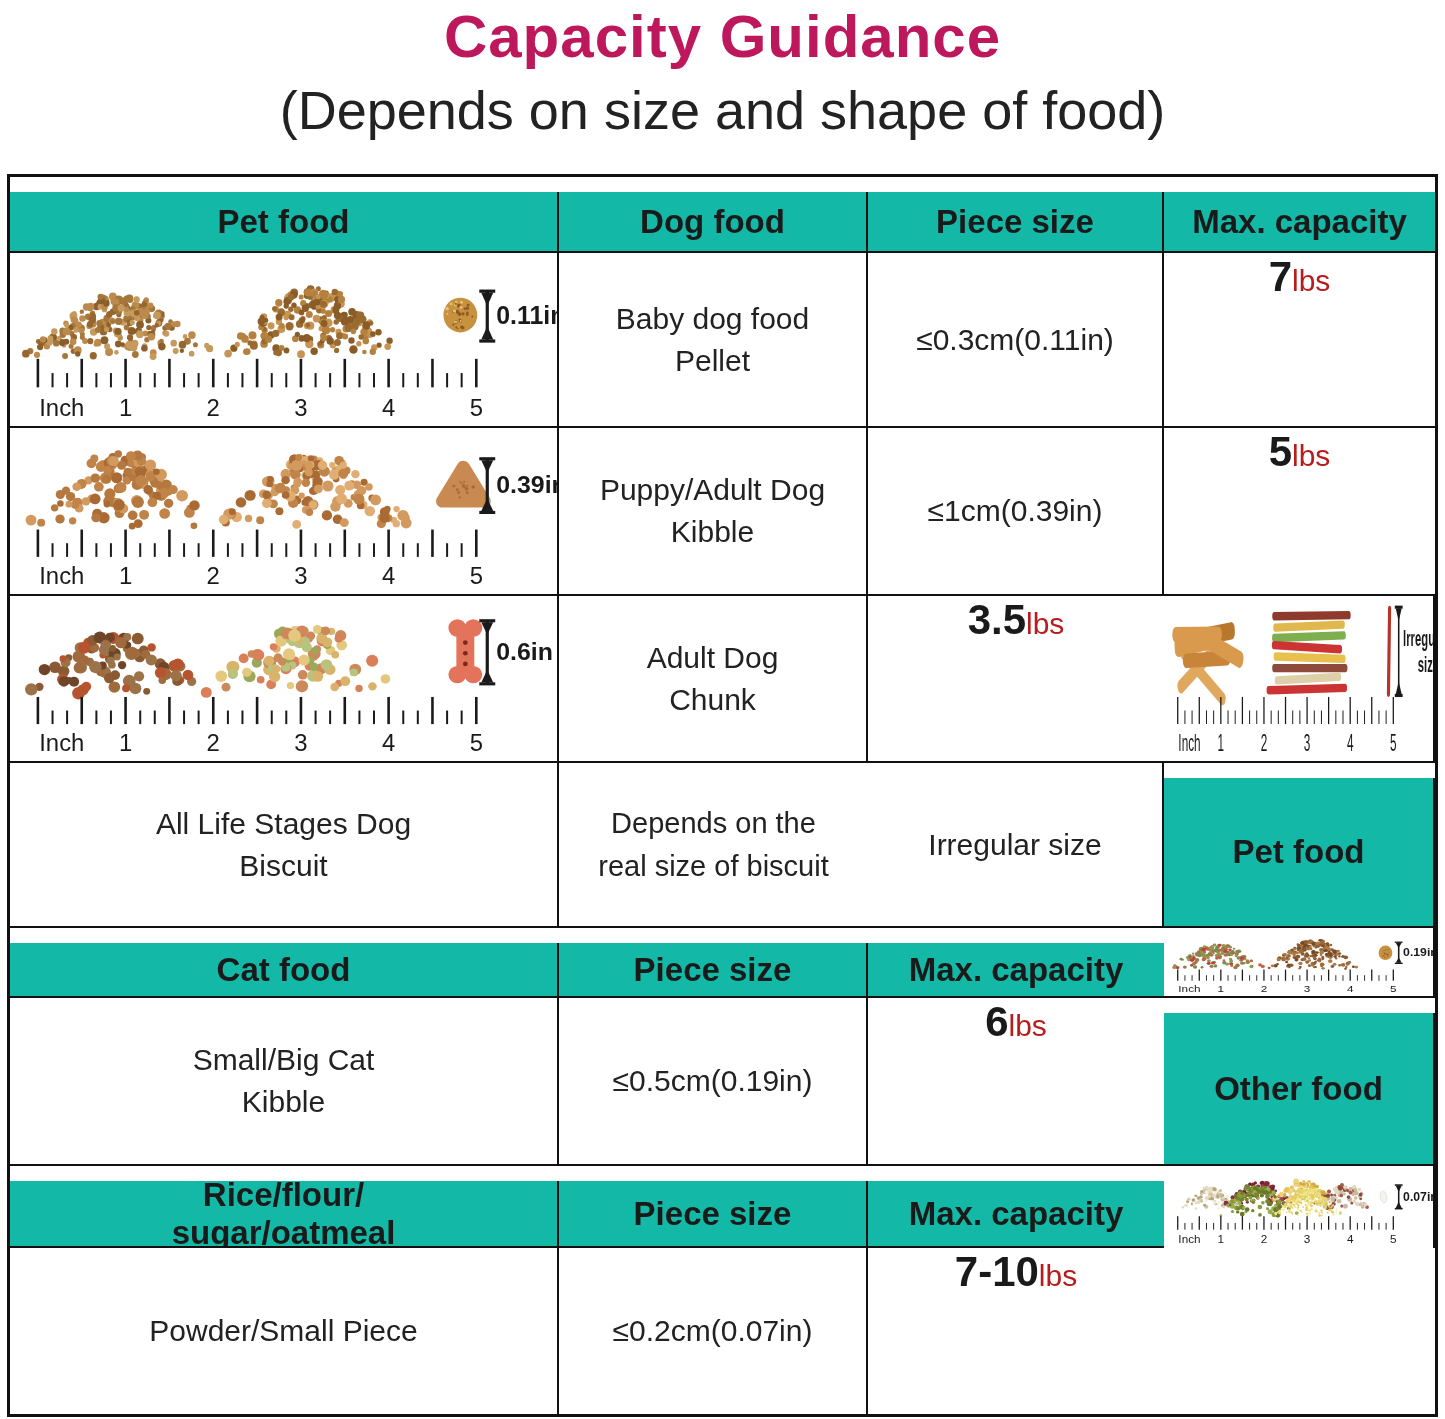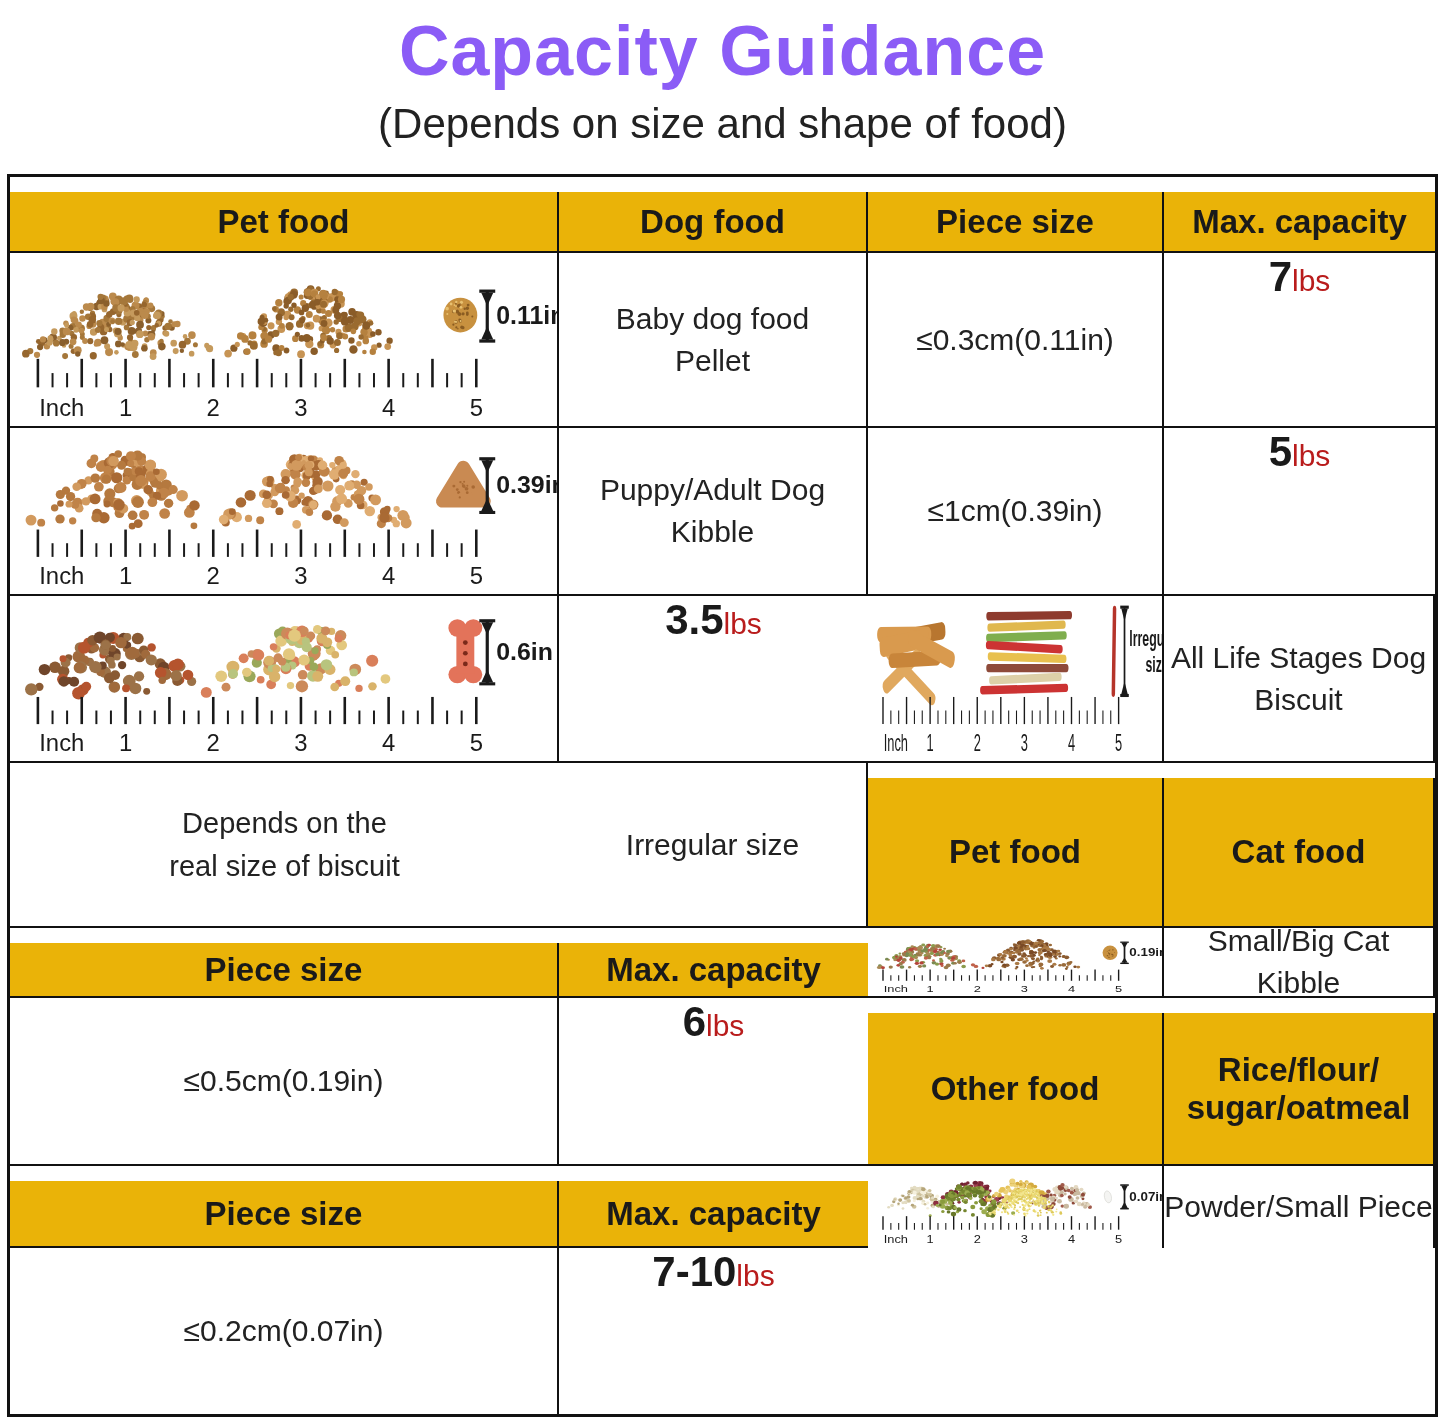--- a/index.html
+++ b/index.html
@@ -1,28 +1,28 @@
 <!DOCTYPE html>
 <html><head>
 <meta charset="utf-8">
 <style>
   html,body{margin:0;padding:0;background:#ffffff;width:1445px;height:1419px;overflow:hidden;
     font-family:"Liberation Sans","DejaVu Sans",sans-serif;color:#1c1c1c;}
   .hero{width:100%;text-align:center;}
-  .title{margin:9px;padding-top:2px;font-size:70px;font-weight:bold;letter-spacing:1px;color:#8b5cf6;}
-  .subtitle{margin:8px 0 0 0;font-size:42px;font-weight:400;color:#222;}
+  .title{margin:0;padding-top:2px;font-size:60px;font-weight:bold;letter-spacing:1px;color:#be185d;}
+  .subtitle{margin:8px 0 0 0;font-size:54px;font-weight:400;color:#222;}
   .tbl{position:absolute;left:7px;top:174px;width:1431px;box-sizing:border-box;
     border:3px solid #111;display:grid;
     grid-template-columns:549px 309px 296px 271px;
     grid-template-rows:76px 175px 168px 167px 165px 70px 168px 82px 166px;}
   .cell{box-sizing:border-box;border-right:2.5px solid #111;border-bottom:2.5px solid #111;
     display:flex;align-items:center;justify-content:center;overflow:hidden;background:#fff;}
   .last-col{border-right:none;}
   .last-row{border-bottom:none;}
-  .hdr{background:#eab308;font-weight:bold;font-size:33px;text-align:center;
+  .hdr{background:#14b8a6;font-weight:bold;font-size:33px;text-align:center;
     white-space:pre-line;line-height:1.15;color:#1a1a1a;margin-top:15px;}
   .name,.size{font-size:30px;text-align:center;white-space:pre-line;line-height:1.4;color:#222;}
   .cap{align-items:baseline;}
   .cap-num{font-size:42px;font-weight:bold;color:#1a1a1a;}
   .cap-unit{font-size:30px;font-weight:400;color:#b91c1c;}
   .cap-wrap{display:inline-flex;align-items:baseline;}
   .cap-text{font-size:29px;text-align:center;white-space:pre-line;line-height:1.45;color:#222;}
   svg.food{width:100%;height:100%;display:block;}
 </style>
 </head>
@@ -1154,20 +1154,22 @@
           <line x1="468" y1="104" x2="468" y2="132" stroke="#1a1a1a" stroke-width="2.6"></line>
           <text x="52" y="160" font-size="24" fill="#1a1a1a" text-anchor="middle" font-family="&quot;Liberation Sans&quot;,&quot;DejaVu Sans&quot;,sans-serif">Inch</text>
           <text x="116" y="160" font-size="24" fill="#1a1a1a" text-anchor="middle" font-family="&quot;Liberation Sans&quot;,&quot;DejaVu Sans&quot;,sans-serif">1</text>
           <text x="204" y="160" font-size="24" fill="#1a1a1a" text-anchor="middle" font-family="&quot;Liberation Sans&quot;,&quot;DejaVu Sans&quot;,sans-serif">2</text>
           <text x="292" y="160" font-size="24" fill="#1a1a1a" text-anchor="middle" font-family="&quot;Liberation Sans&quot;,&quot;DejaVu Sans&quot;,sans-serif">3</text>
           <text x="380" y="160" font-size="24" fill="#1a1a1a" text-anchor="middle" font-family="&quot;Liberation Sans&quot;,&quot;DejaVu Sans&quot;,sans-serif">4</text>
           <text x="468" y="160" font-size="24" fill="#1a1a1a" text-anchor="middle" font-family="&quot;Liberation Sans&quot;,&quot;DejaVu Sans&quot;,sans-serif">5</text>
         </g>
       </svg>
   </div>
+  <div class="cell name">Adult Dog
+Chunk</div>
   <div class="cell cap last-col">
     <span class="cap-wrap">
         <span class="cap-num">3.5</span>
         <span class="cap-unit">lbs</span>
       </span>
   </div>
 
   <div class="cell">
     <svg class="food" viewBox="0 0 549 170" preserveAspectRatio="none">
         <g>

